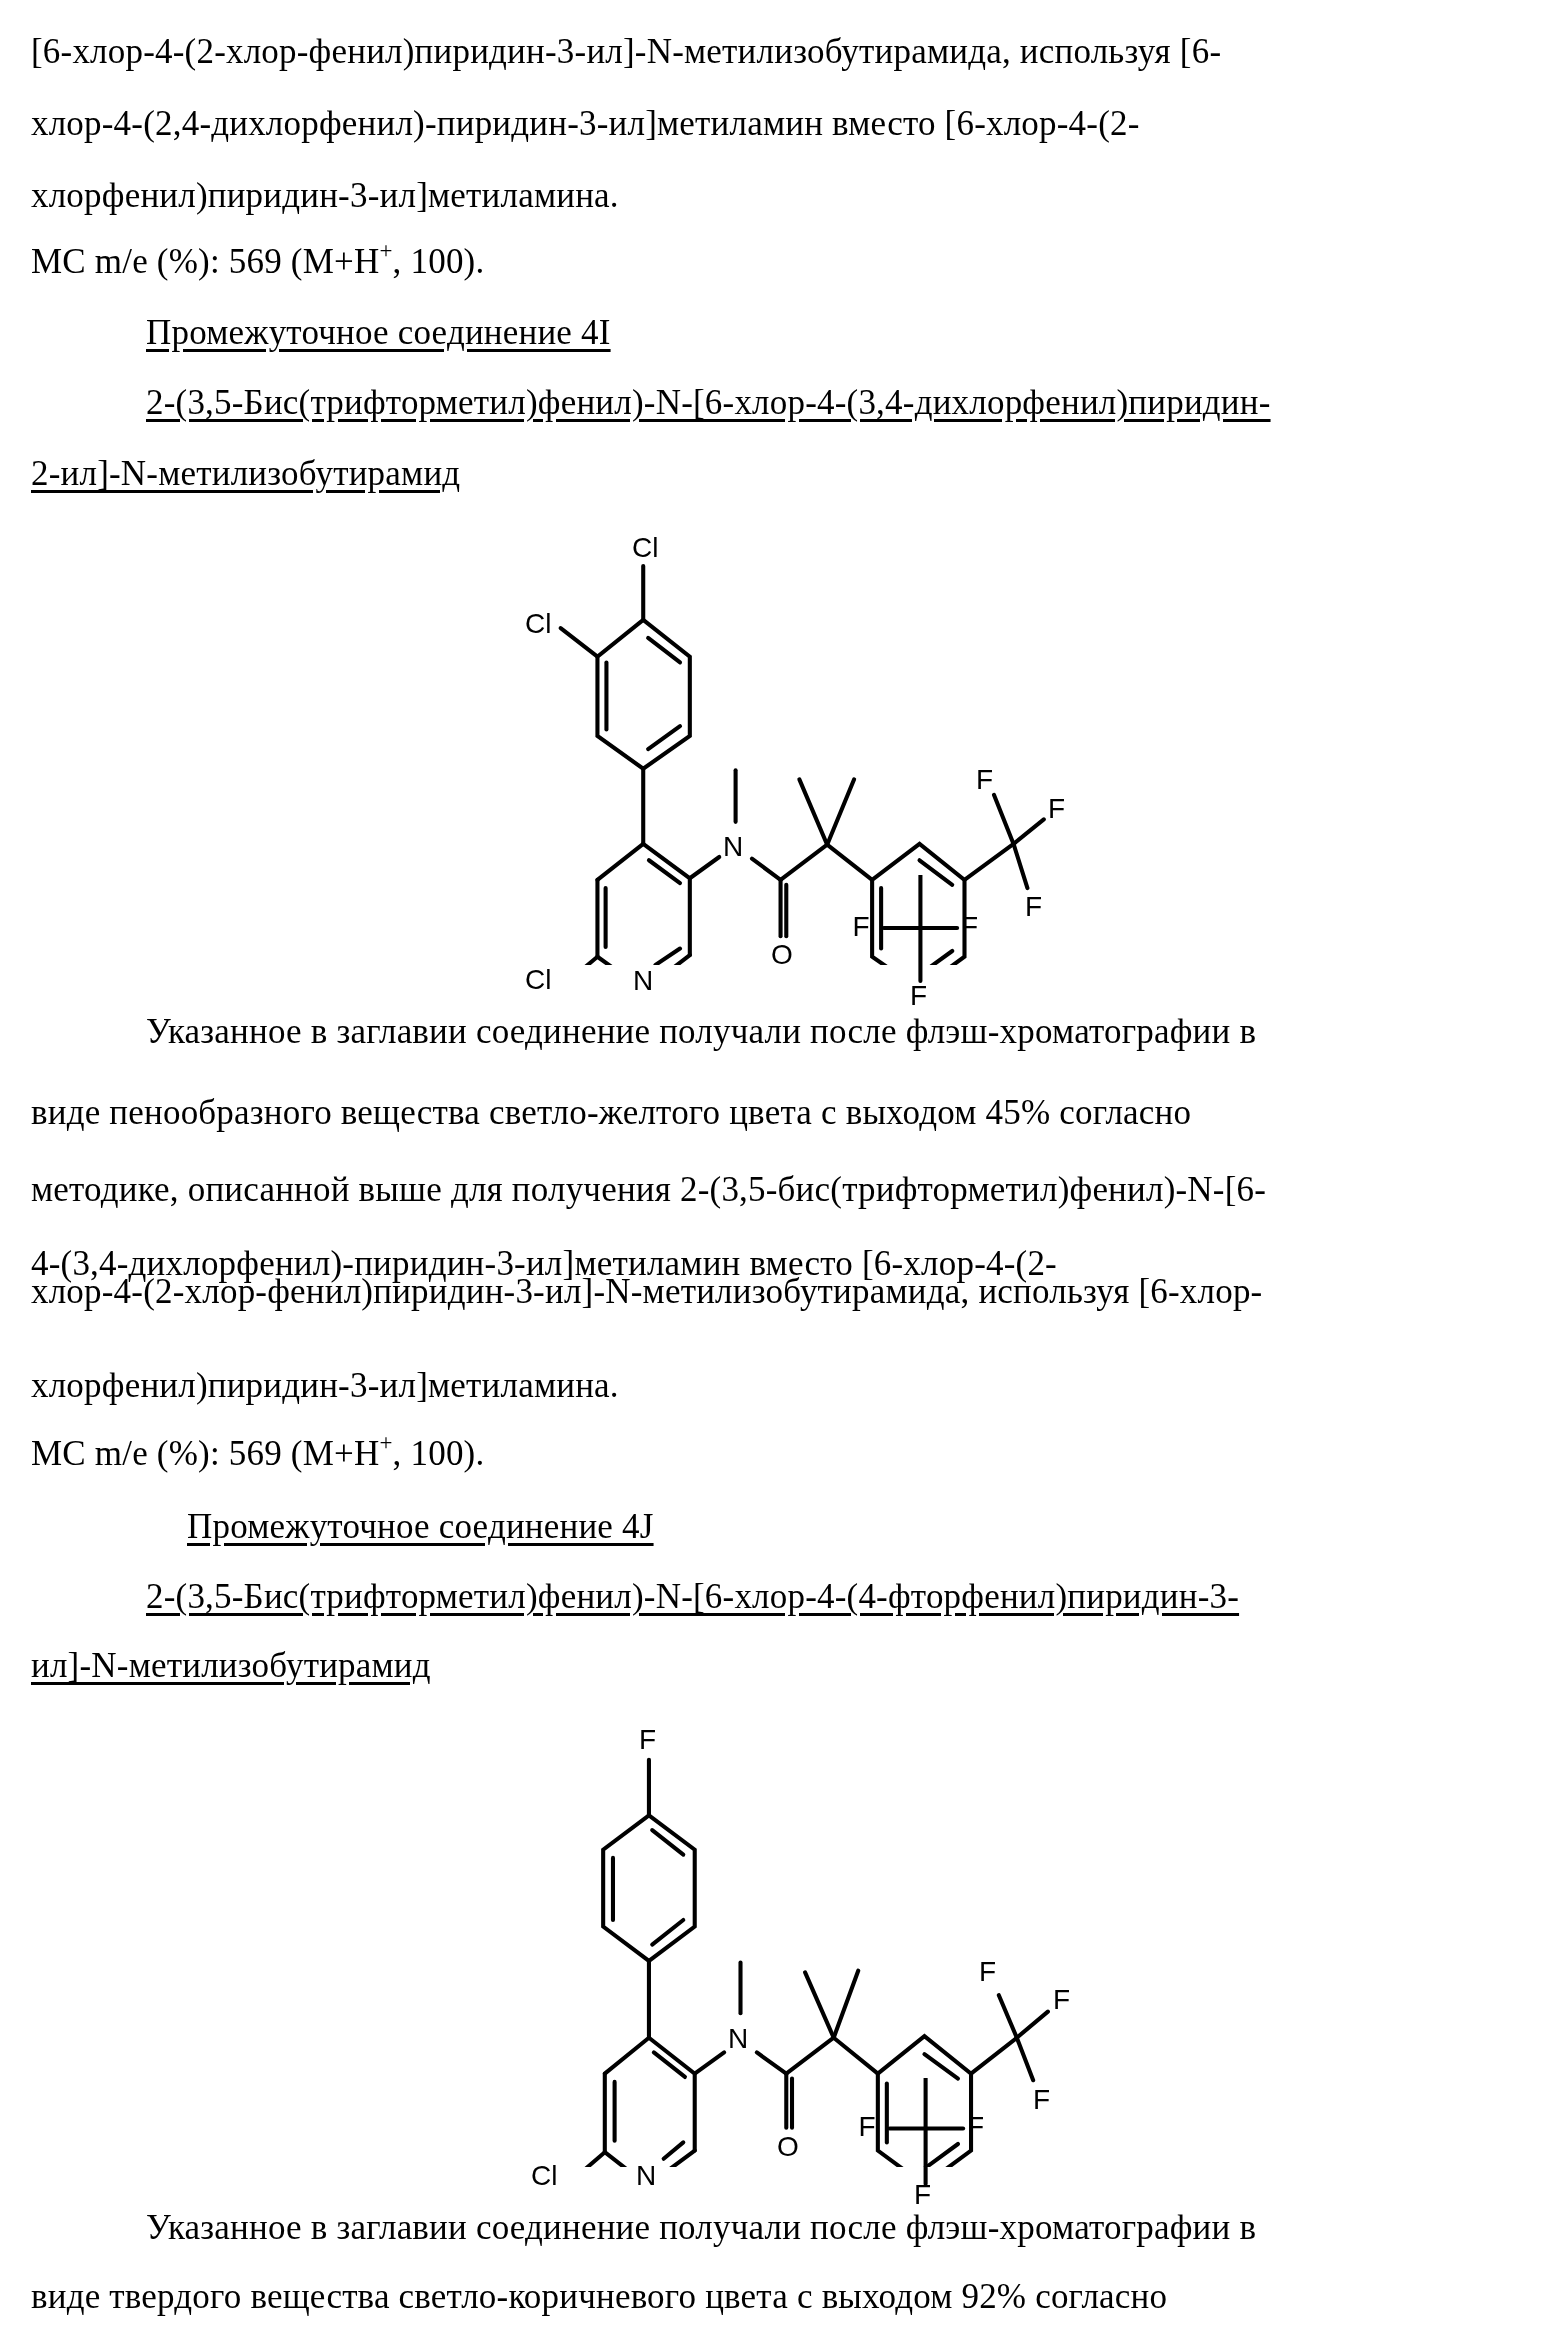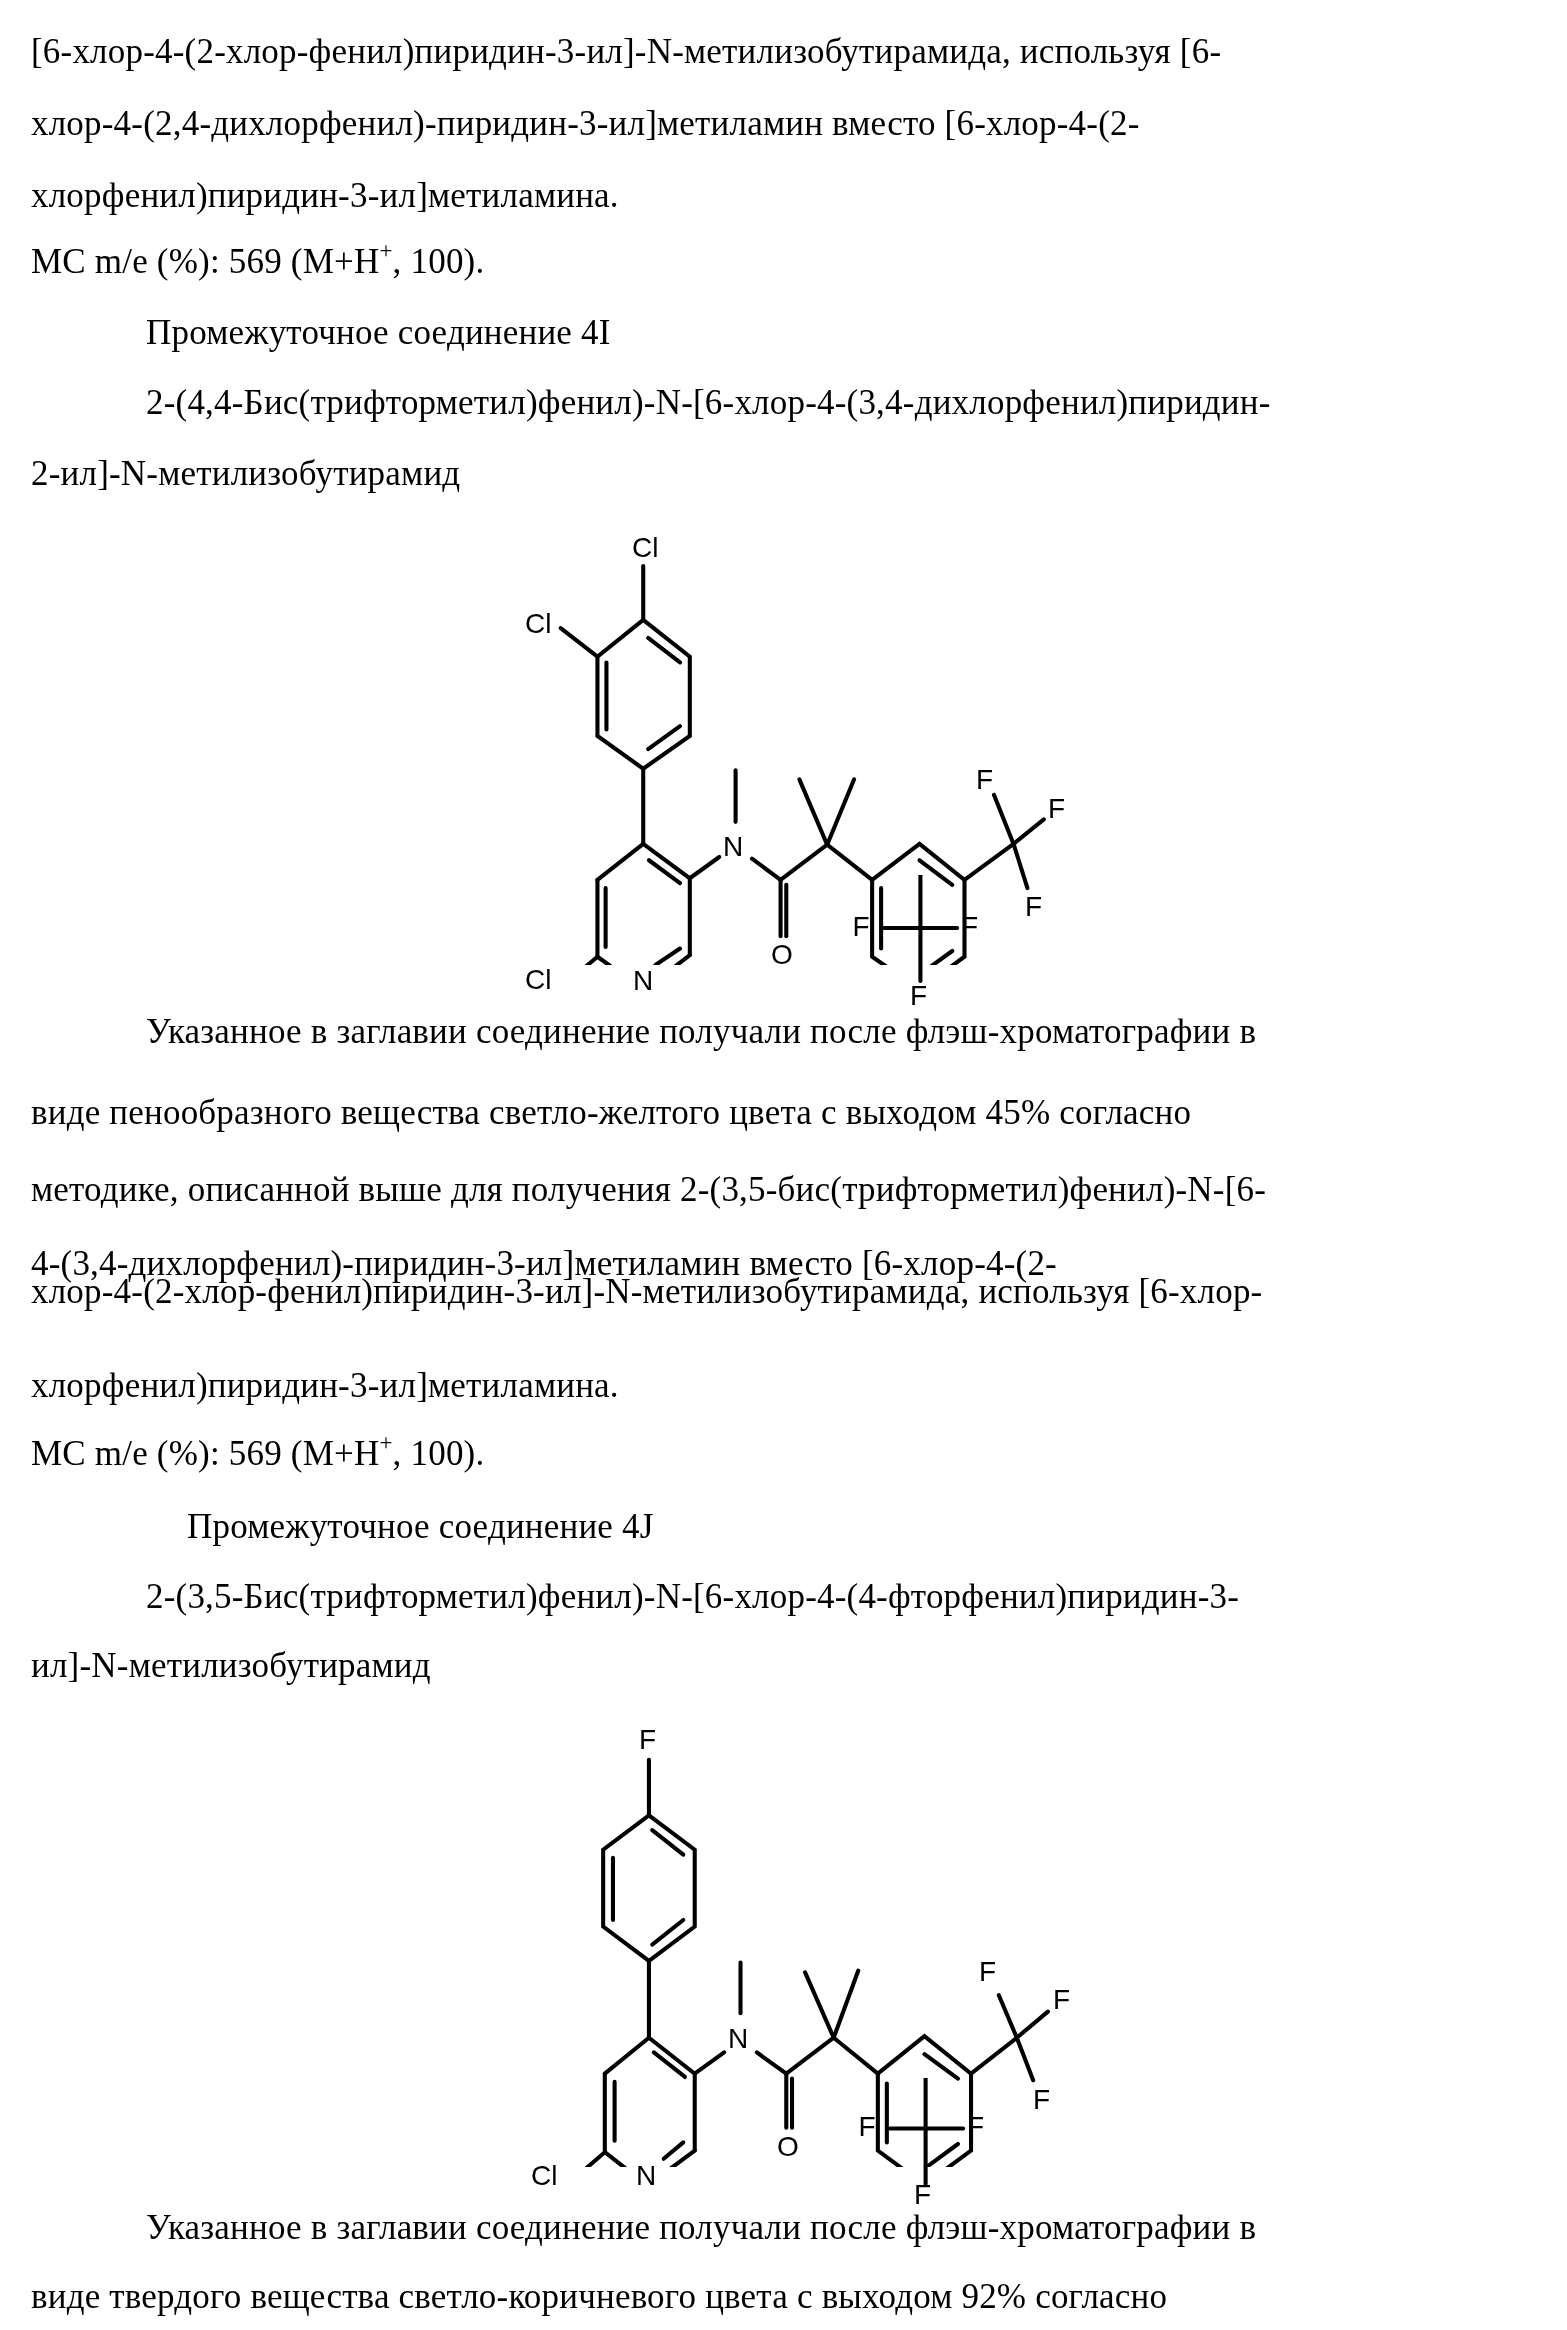--- a/index.html
+++ b/index.html
@@ -13,35 +13,35 @@
     }
     .line {
       position: absolute;
       left: 31px;
       font-size: 35px;
       line-height: 1;
       white-space: nowrap;
       letter-spacing: 0.2px;
     }
     .indent { left: 146px; }
-    .ul { text-decoration-thickness: 2.5px; text-underline-offset: 4.9px; }
+    .ul { text-decoration: underline; text-decoration-thickness: 2.5px; text-underline-offset: 4.9px; }
     sup { font-size: 23px; vertical-align: 14.7px; line-height: 0; }
     .structure { position: absolute; }
     .structure svg { display: block; }
   </style>
 </head>
 <body>
 
 <div class="line" style="top:34px;">[6-хлор-4-(2-хлор-фенил)пиридин-3-ил]-N-метилизобутирамида, используя [6-</div>
 <div class="line" style="top:106px;">хлор-4-(2,4-дихлорфенил)-пиридин-3-ил]метиламин  вместо [6-хлор-4-(2-</div>
 <div class="line" style="top:178px;">хлорфенил)пиридин-3-ил]метиламина.</div>
 <div class="line" style="top:244px;"><span>МС m/e (%): 569 (M+H</span><sup>+</sup><span>, 100).</span></div>
 
 <div class="line indent ul" style="top:315px;">Промежуточное соединение 4I</div>
-<div class="line indent ul" style="top:385px;">2-(4,4-Бис(трифторметил)фенил)-N-[6-хлор-4-(3,4-дихлорфенил)пиридин-</div>
+<div class="line indent ul" style="top:385px;">2-(3,5-Бис(трифторметил)фенил)-N-[6-хлор-4-(3,4-дихлорфенил)пиридин-</div>
 <div class="line ul" style="top:456px;">2-ил]-N-метилизобутирамид</div>
 
 <div class="structure" style="left:474px; top:507px;">
   <svg width="654" height="458" viewBox="0 0 800 560" stroke="#000" stroke-width="5" stroke-linecap="round" fill="none">
 
     <polyline points="207,138 264,183 264,280 207,320 151,280 151,183 207,138"></polyline>
     <line x1="213" y1="160" x2="252" y2="190"></line>
     <line x1="252" y1="268" x2="213" y2="296"></line>
     <line x1="162" y1="190" x2="162" y2="272"></line>
 

